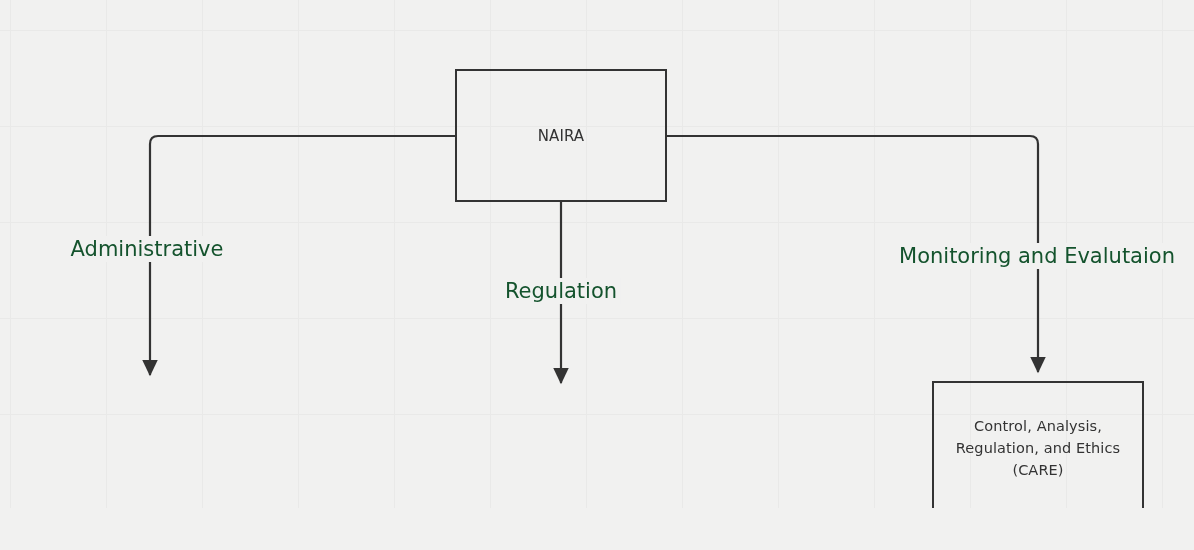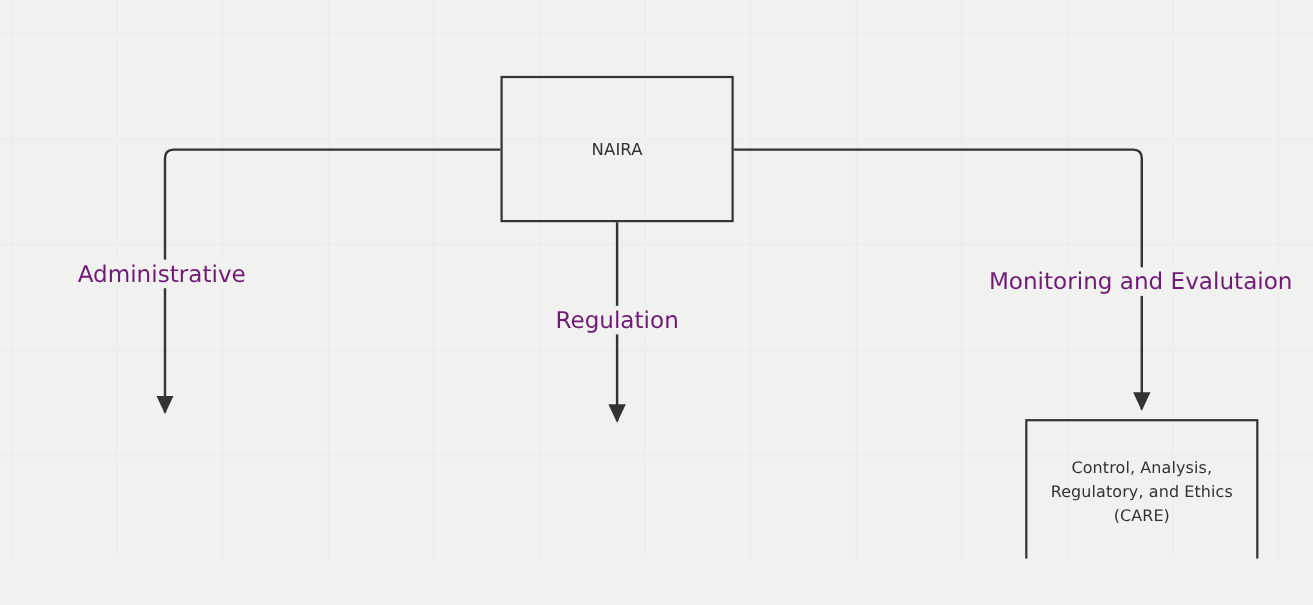--- a/index.html
+++ b/index.html
@@ -42,21 +42,21 @@
     font-size: 14.5px;
     line-height: 22px;
     letter-spacing: 0.1px;
     white-space: pre-line;
   }
   .node-label.root {
     font-size: 15px;
   }
   .edge-label {
     position: absolute;
-    color: #701a75;
+    color: #14532d;
     font-size: 21px;
     line-height: 26px;
     white-space: nowrap;
     background: #f1f1f0;
     padding: 0 4px;
     transform: translate(-50%, -50%);
   }
 </style>
 </head>
 <body>
@@ -78,21 +78,21 @@
   </svg>
 
   <div class="node" style="left:455px; top:69px; width:212px; height:133px;">
     <span class="node-label root">NAIRA</span>
   </div>
 
 
 
   <div class="node" style="left:932px; top:381px; width:212px; height:134px;">
     <span class="node-label">Control, Analysis,
-Regulatory, and Ethics
+Regulation, and Ethics
 (CARE)</span>
   </div>
 
   <div class="edge-label" style="left:147px; top:249px;">Administrative</div>
 
   <div class="edge-label" style="left:561px; top:291px;">Regulation</div>
 
   <div class="edge-label" style="left:1037px; top:256px;text-align:right;">Monitoring and Evalutaion</div>
 
 </div>

